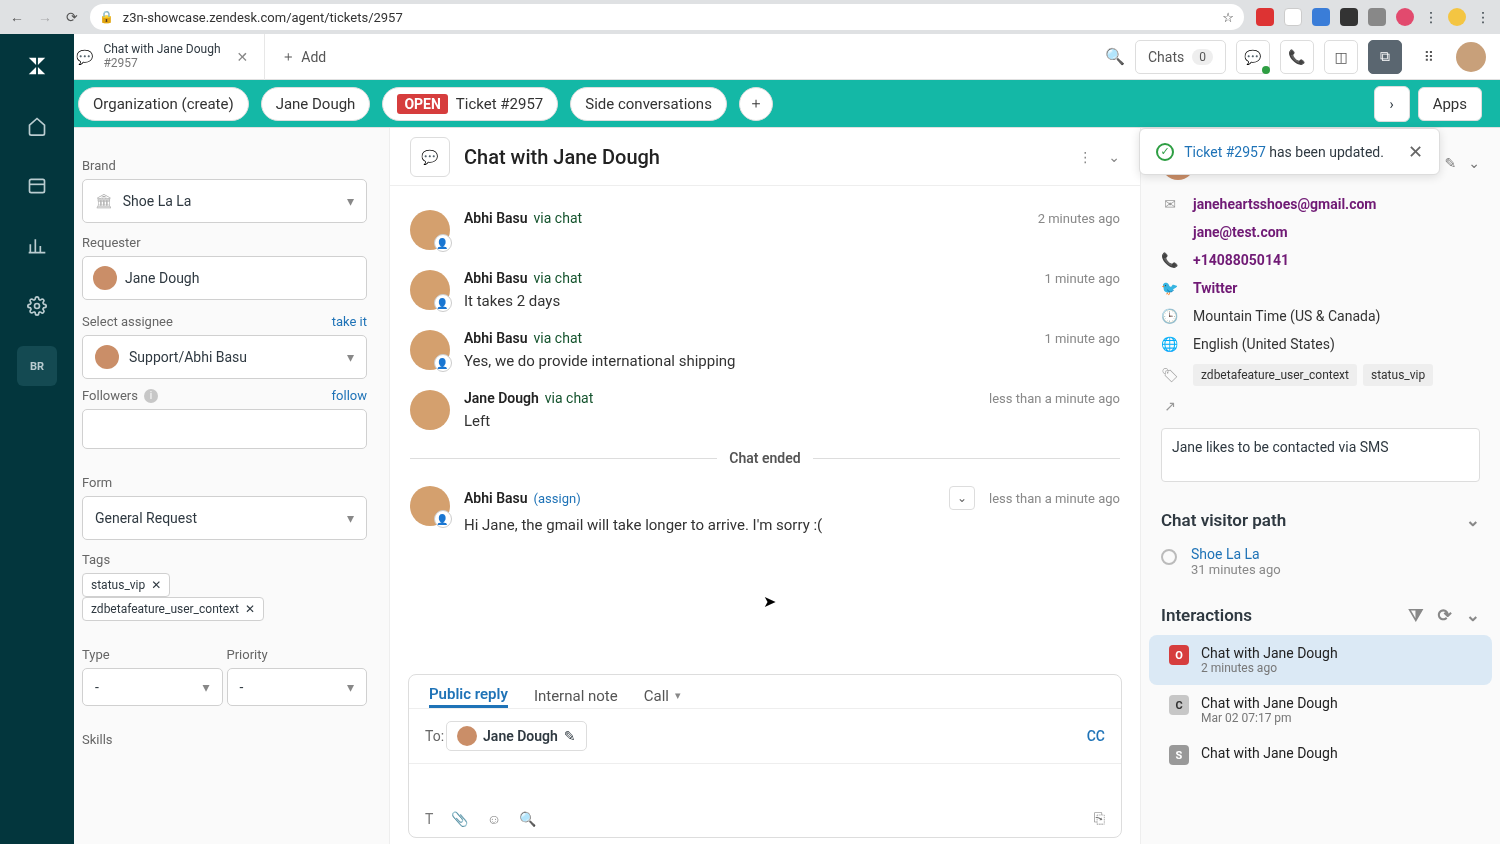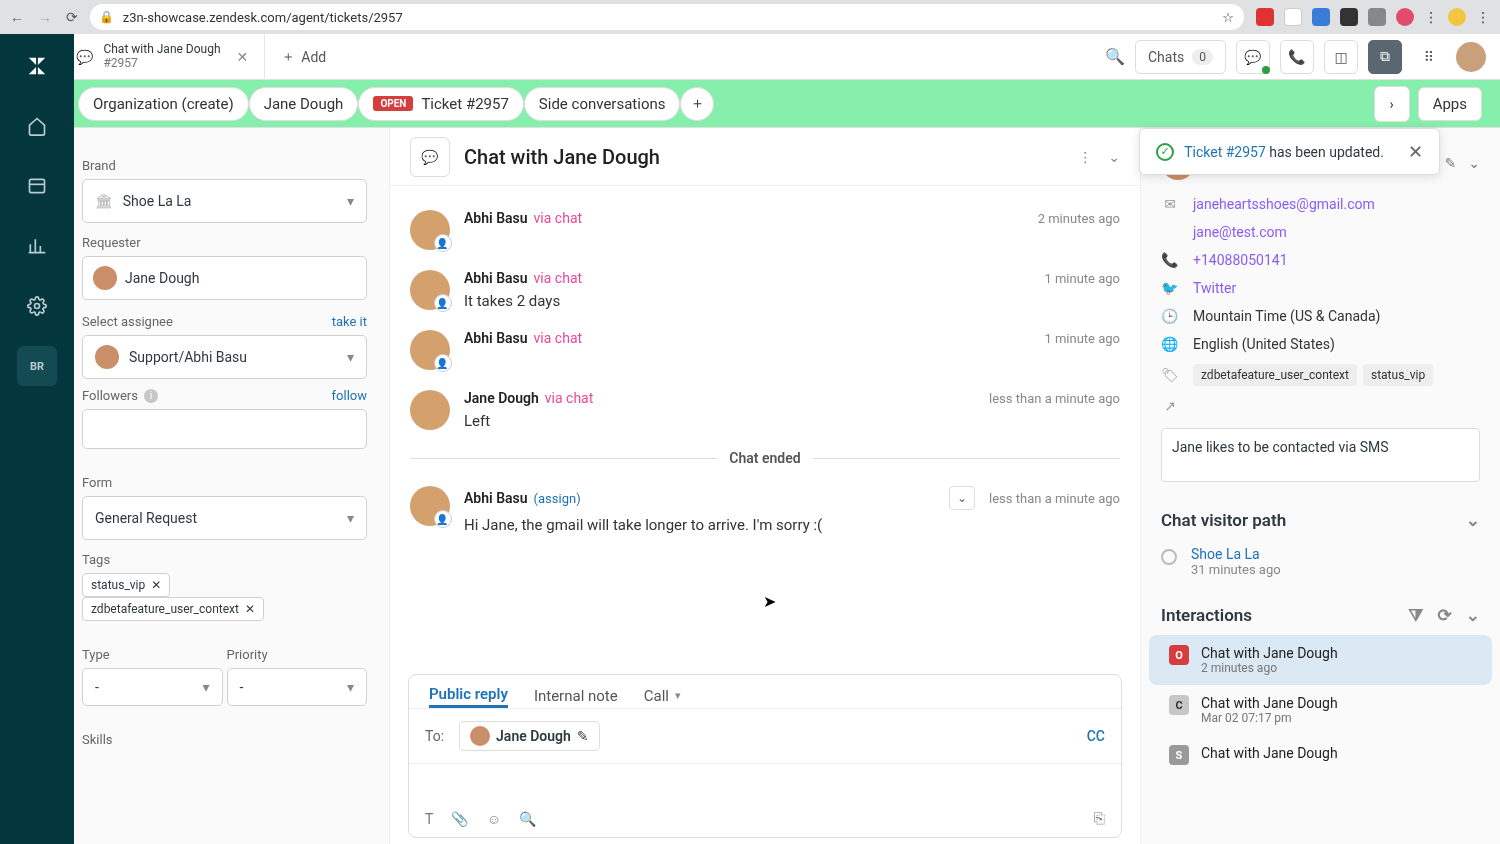--- a/index.html
+++ b/index.html
@@ -22,23 +22,23 @@
   .hdr-spacer{flex:1;}
   .hdr-tools{display:flex;align-items:center;gap:10px;padding-right:14px;}
   .hdr-btn{width:34px;height:34px;border:1px solid #ddd;border-radius:5px;display:flex;align-items:center;justify-content:center;color:#555;background:#fff;}
   .chats-pill{height:34px;border:1px solid #ddd;border-radius:5px;display:flex;align-items:center;gap:8px;padding:0 12px;color:#555;}
   .chats-count{background:#eee;border-radius:9px;padding:1px 7px;font-size:12px;}
   .avatar-sm{width:30px;height:30px;border-radius:50%;background:#c8a07a;}
   .green-chat{color:#2e9e43;position:relative;}
   .green-dot{width:8px;height:8px;background:#2e9e43;border-radius:50%;position:absolute;bottom:-1px;right:-1px;}
 
   
-  .sub-nav{height:48px;display:flex;align-items:center;padding:0 18px;background:#86efac;border-bottom:1px solid #e0e0e0;}
+  .sub-nav{height:48px;display:flex;align-items:center;padding:0 18px;gap:12px;background:#14b8a6;border-bottom:1px solid #e0e0e0;}
   .sn-pill{height:34px;padding:0 14px;display:flex;align-items:center;gap:8px;border-radius:17px;border:1px solid #ddd;background:#fff;color:#333;font-size:15px;}
-  .sn-open{background:#d63d3d;color:#fff;font-size:10px;font-weight:700;padding:2px 7px;border-radius:3px;}
+  .sn-open{background:#d63d3d;color:#fff;font-size:14px;font-weight:700;padding:2px 7px;border-radius:3px;}
   .sn-add{width:34px;justify-content:center;}
   .sn-right{margin-left:auto;display:flex;gap:8px;align-items:center;}
   .sn-chevron{width:36px;height:36px;border:1px solid #ddd;border-radius:6px;display:flex;align-items:center;justify-content:center;background:#fff;}
 
   
   .layout{position:absolute;top:128px;bottom:0;left:0;right:0;display:flex;}
 
   
   .rail-full{position:absolute;left:0;top:34px;bottom:0;width:74px;background:#03363d;display:flex;flex-direction:column;align-items:center;padding-top:12px;gap:20px;z-index:5;}
   .rail-full .ri{width:40px;height:40px;display:flex;align-items:center;justify-content:center;color:#baccd0;font-size:18px;border-radius:6px;}
@@ -72,47 +72,47 @@
   .t-head-right{margin-left:auto;display:flex;gap:16px;color:#888;align-items:center;}
 
   
   .conv{flex:1;overflow:auto;padding:14px 20px 6px;}
   .msg{display:flex;gap:14px;padding:10px 0;}
   .msg .av{width:40px;height:40px;border-radius:50%;background:#d4a06e;position:relative;flex-shrink:0;}
   .msg .av .badge{width:18px;height:18px;border-radius:50%;background:#fff;border:1px solid #ccc;position:absolute;right:-2px;bottom:-2px;display:flex;align-items:center;justify-content:center;font-size:10px;}
   .msg .body{flex:1;}
   .msg .hdr{display:flex;align-items:center;gap:6px;}
   .msg .name{font-weight:600;color:#222;}
-  .msg .via{color:#ec4899;}
+  .msg .via{color:#14532d;}
   .msg .time{margin-left:auto;color:#888;font-size:13px;}
   .msg .text{margin-top:6px;color:#333;font-size:15px;}
   .divider{display:flex;align-items:center;gap:12px;margin:10px 0;color:#555;}
   .divider::before,.divider::after{content:"";flex:1;height:1px;background:#ddd;}
 
   .assign-link{color:#1f73b7;font-size:13px;}
   .msg .dd{width:26px;height:24px;border:1px solid #ddd;border-radius:4px;display:flex;align-items:center;justify-content:center;font-size:12px;color:#666;margin-right:8px;}
 
   
   .reply{border:1px solid #ddd;border-radius:8px;margin:8px 18px 6px;display:flex;flex-direction:column;}
   .reply-tabs{display:flex;gap:26px;padding:10px 20px 0;border-bottom:1px solid #eee;font-size:15px;}
   .reply-tab{padding-bottom:2px;color:#555;cursor:pointer;display:flex;align-items:center;gap:6px;}
   .reply-tab.active{color:#1f73b7;font-weight:600;border-bottom:3px solid #1f73b7;}
-  .reply-to{display:flex;align-items:center;gap:15px;padding:12px 16px;border-bottom:1px solid #eee;}
+  .reply-to{display:flex;align-items:center;gap:2px;padding:12px 16px;border-bottom:1px solid #eee;}
   .to-chip{border:1px solid #ddd;border-radius:5px;padding:4px 10px;display:flex;align-items:center;gap:6px;}
   .cc-link{margin-left:auto;color:#1f73b7;font-weight:500;}
   .reply-body{height:36px;}
   .reply-toolbar{display:flex;gap:18px;padding:10px 16px;color:#777;align-items:center;}
   .reply-toolbar .rt-right{margin-left:auto;}
 
   
   .rp-head{display:flex;align-items:center;gap:12px;padding:18px 20px 10px;}
   .rp-head .nm{font-size:18px;font-weight:600;flex:1;}
   .rp-row{display:flex;align-items:center;gap:14px;padding:6px 20px;color:#333;}
   .rp-row .ic{width:18px;color:#999;display:flex;justify-content:center;}
-  .rp-link{color:#8b5cf6;}
+  .rp-link{color:#701a75;font-weight:bold;}
   .rp-tags{display:flex;gap:6px;flex-wrap:wrap;}
   .rp-tag{background:#eee;border-radius:3px;padding:4px 8px;font-size:12px;}
   .notes-box{margin:8px 20px 14px;border:1px solid #ddd;border-radius:4px;padding:10px;height:54px;background:#fff;font-size:14px;}
   .section-h{display:flex;align-items:center;padding:14px 20px 10px;font-size:17px;font-weight:600;gap:8px;}
   .section-h .sh-right{margin-left:auto;display:flex;gap:14px;color:#888;}
   .visit-item{display:flex;gap:14px;align-items:flex-start;padding:6px 20px 14px;}
   .vi-dot{width:16px;height:16px;border:2px solid #bbb;border-radius:50%;margin-top:3px;}
   .vi-title{color:#1f73b7;}
   .vi-sub{color:#888;font-size:13px;}
   .inter{display:flex;gap:12px;align-items:flex-start;padding:10px 20px;border-radius:8px;margin:0 8px;}
@@ -357,20 +357,21 @@
       <div class="msg">
         <div class="av">
             <span class="badge">👤</span>
           </div>
         <div class="body">
           <div class="hdr">
               <span class="name">Abhi Basu</span>
               <span class="via">via chat</span>
               <span class="time">1 minute ago</span>
             </div>
+          <div class="text">Yes, we do provide international shipping</div>
         </div>
       </div>
       <div class="msg">
         <div class="av"></div>
         <div class="body">
           <div class="hdr">
               <span class="name">Jane Dough</span>
               <span class="via">via chat</span>
               <span class="time">less than a minute ago</span>
             </div>

